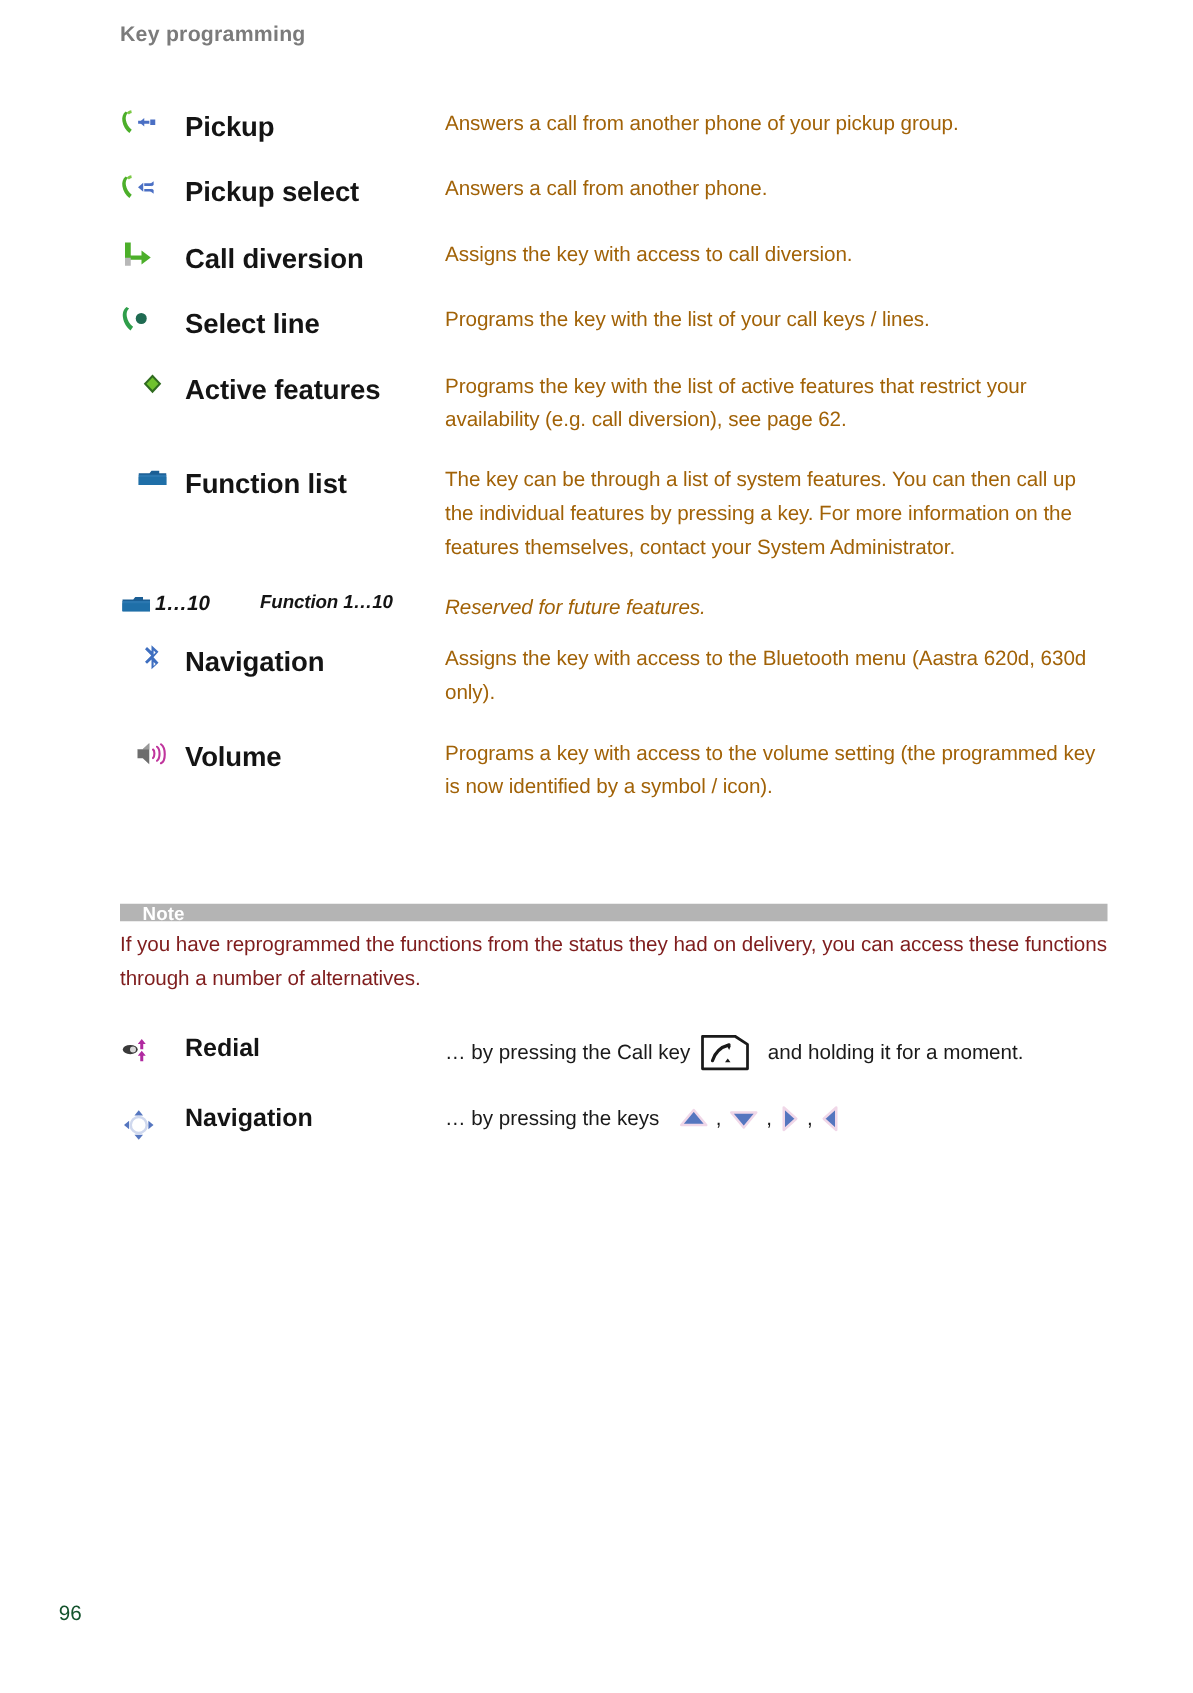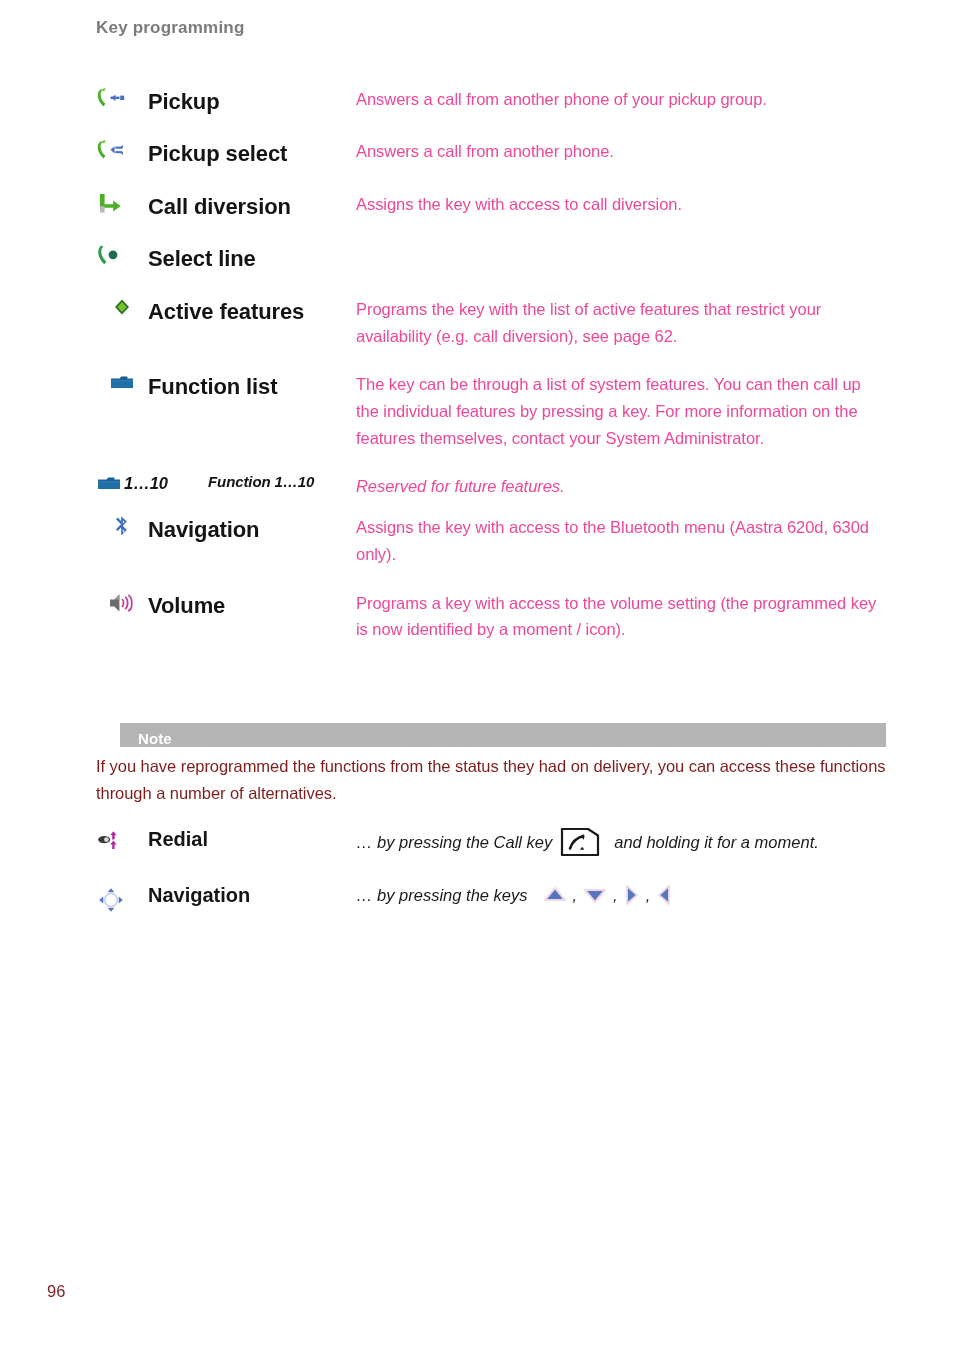--- a/index.html
+++ b/index.html
@@ -63,21 +63,21 @@
     font-weight: 700;
     color: #141414;
     line-height: 1.34;
     letter-spacing: -.1px;
     padding-top: 1px;
   }
   .cell-desc {
     flex: 1 1 auto;
     font-size: 16.5px;
     line-height: 1.62;
-    color: #ec4899;
+    color: #a16207;
     letter-spacing: -.05px;
   }
 
   
   .cell-icon-range {
     width: 112px;
     flex: 0 0 112px;
     display: flex;
     align-items: center;
     gap: 2px;
@@ -96,26 +96,25 @@
 
   
   .note-wrap {
     position: absolute;
     left: 96px;
     top: 723px;
     width: 790px;
   }
   .note-bar {
     background: #b4b4b4;
-    height: 24px;
-    display: flex;
-    align-items: flex-end;
+    height: 14px;
+    display: flex;
+    align-items: flex-start;
     padding-left: 18px;
     box-sizing: border-box;
-    margin-left: 24px;
   }
   .note-bar-label {
     color: #ffffff;
     font-size: 15px;
     font-weight: 700;
     letter-spacing: .1px;
   }
   .note-body {
     margin-top: 6px;
     font-size: 16.5px;
@@ -153,21 +152,20 @@
   }
   .alt-desc {
     flex: 1 1 auto;
     font-size: 16.5px;
     line-height: 1.5;
     color: #1a1a1a;
     display: flex;
     align-items: center;
     flex-wrap: wrap;
     gap: 0;
-    font-style: italic;
   }
   .alt-desc .txt { white-space: pre; }
   .inline-gap { display: inline-block; width: 9px; }
 
   .callkey-box {
     display: inline-block;
     vertical-align: middle;
     margin: 0 8px;
   }
   .navarrow {
@@ -176,21 +174,21 @@
     margin: 0 5px;
   }
   .comma { font-size: 16.5px; }
 
   
   .page-number {
     position: absolute;
     left: 47px;
     top: 1282px;
     font-size: 16.5px;
-    color: #7f1d1d;
+    color: #14532d;
   }
 
   svg { display: block; }
 </style>
 </head>
 <body>
 
 <div class="page">
 
   <div class="running-head">Key programming</div>
@@ -244,20 +242,21 @@
     </div>
 
     <div class="frow">
       <div class="cell-icon">
         <svg width="30" height="22" viewBox="0 0 30 22">
           <path d="M5.2 1.6c-2.4 1.7-3.4 5-2.8 8.5.6 4.1 3 8 6 10.2l2.1-2.9c-2.6-1.9-4.6-5.1-5.1-8.4-.4-2.6.2-4.9 1.9-6.2z" fill="#2f9e4a"></path>
           <circle cx="17" cy="10.8" r="4.4" fill="#1f6b52"></circle>
         </svg>
       </div>
       <div class="cell-name">Select line</div>
+      <div class="cell-desc">Programs the key with the list of your call keys / lines.</div>
     </div>
 
     <div class="frow">
       <div class="cell-icon center">
         <svg width="20" height="20" viewBox="0 0 20 20">
           <path d="M10 2.5l7 7.5-7 7.5-7-7.5z" fill="#2f6b1f"></path>
           <path d="M10 5l4.8 5-4.8 5-4.8-5z" fill="#6fc22e"></path>
         </svg>
       </div>
       <div class="cell-name">Active features</div>
@@ -307,21 +306,21 @@
           <path d="M2 8.4h4.2L11.4 3.6v16.8L6.2 15.6H2z" fill="#6d6d6d"></path>
           <path d="M2 8.4h4.2L11.4 3.6v5H2z" fill="#9a9a9a"></path>
           <g fill="none" stroke="#c0369d" stroke-width="1.7" stroke-linecap="round">
             <path d="M14.4 8.6c1.5 1 1.5 5.4 0 6.8"></path>
             <path d="M17.6 6.4c2.7 2 2.7 9.2 0 11.2"></path>
             <path d="M20.8 4.4c4 2.8 4 13.4 0 15.2"></path>
           </g>
         </svg>
       </div>
       <div class="cell-name">Volume</div>
-      <div class="cell-desc">Programs a key with access to the volume setting (the programmed key is now identified by a moment / icon).</div>
+      <div class="cell-desc">Programs a key with access to the volume setting (the programmed key is now identified by a symbol / icon).</div>
     </div>
 
   </div>
 
   <div class="note-wrap">
     <div class="note-bar">
       <span class="note-bar-label">Note</span>
     </div>
     <div class="note-body">If you have reprogrammed the functions from the status they had on delivery, you can access these functions through a number of alternatives.</div>
   </div>

